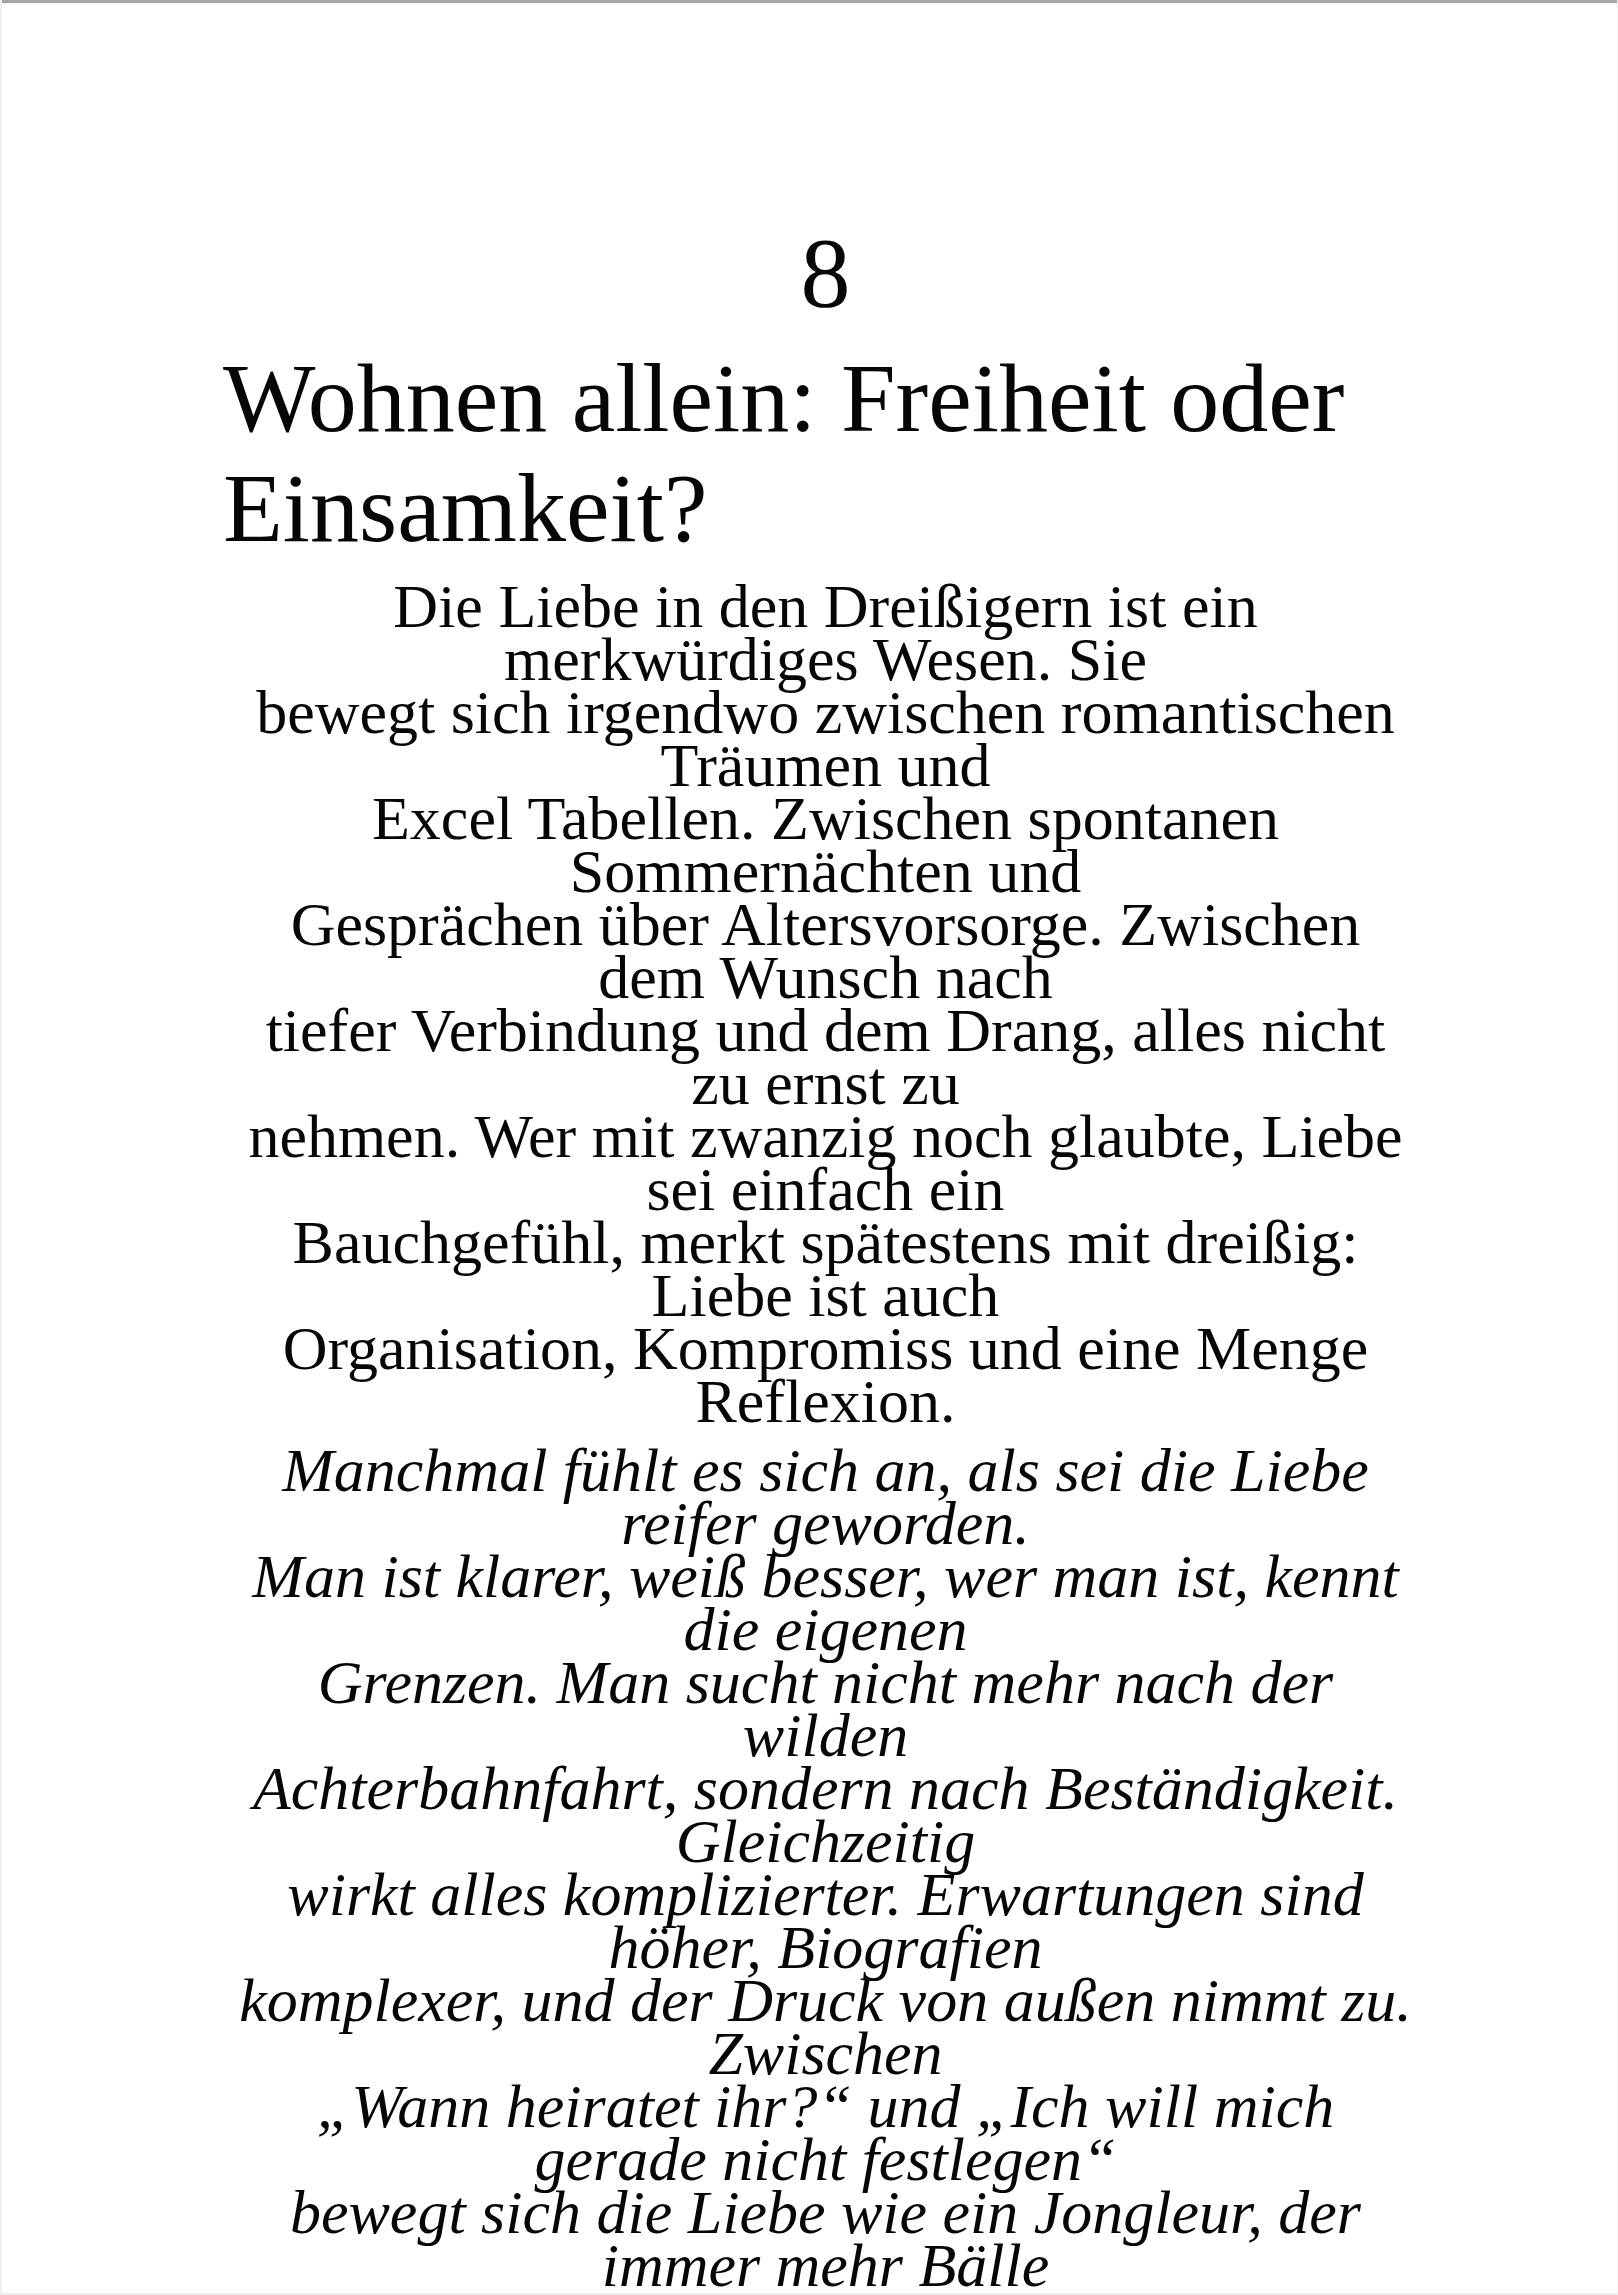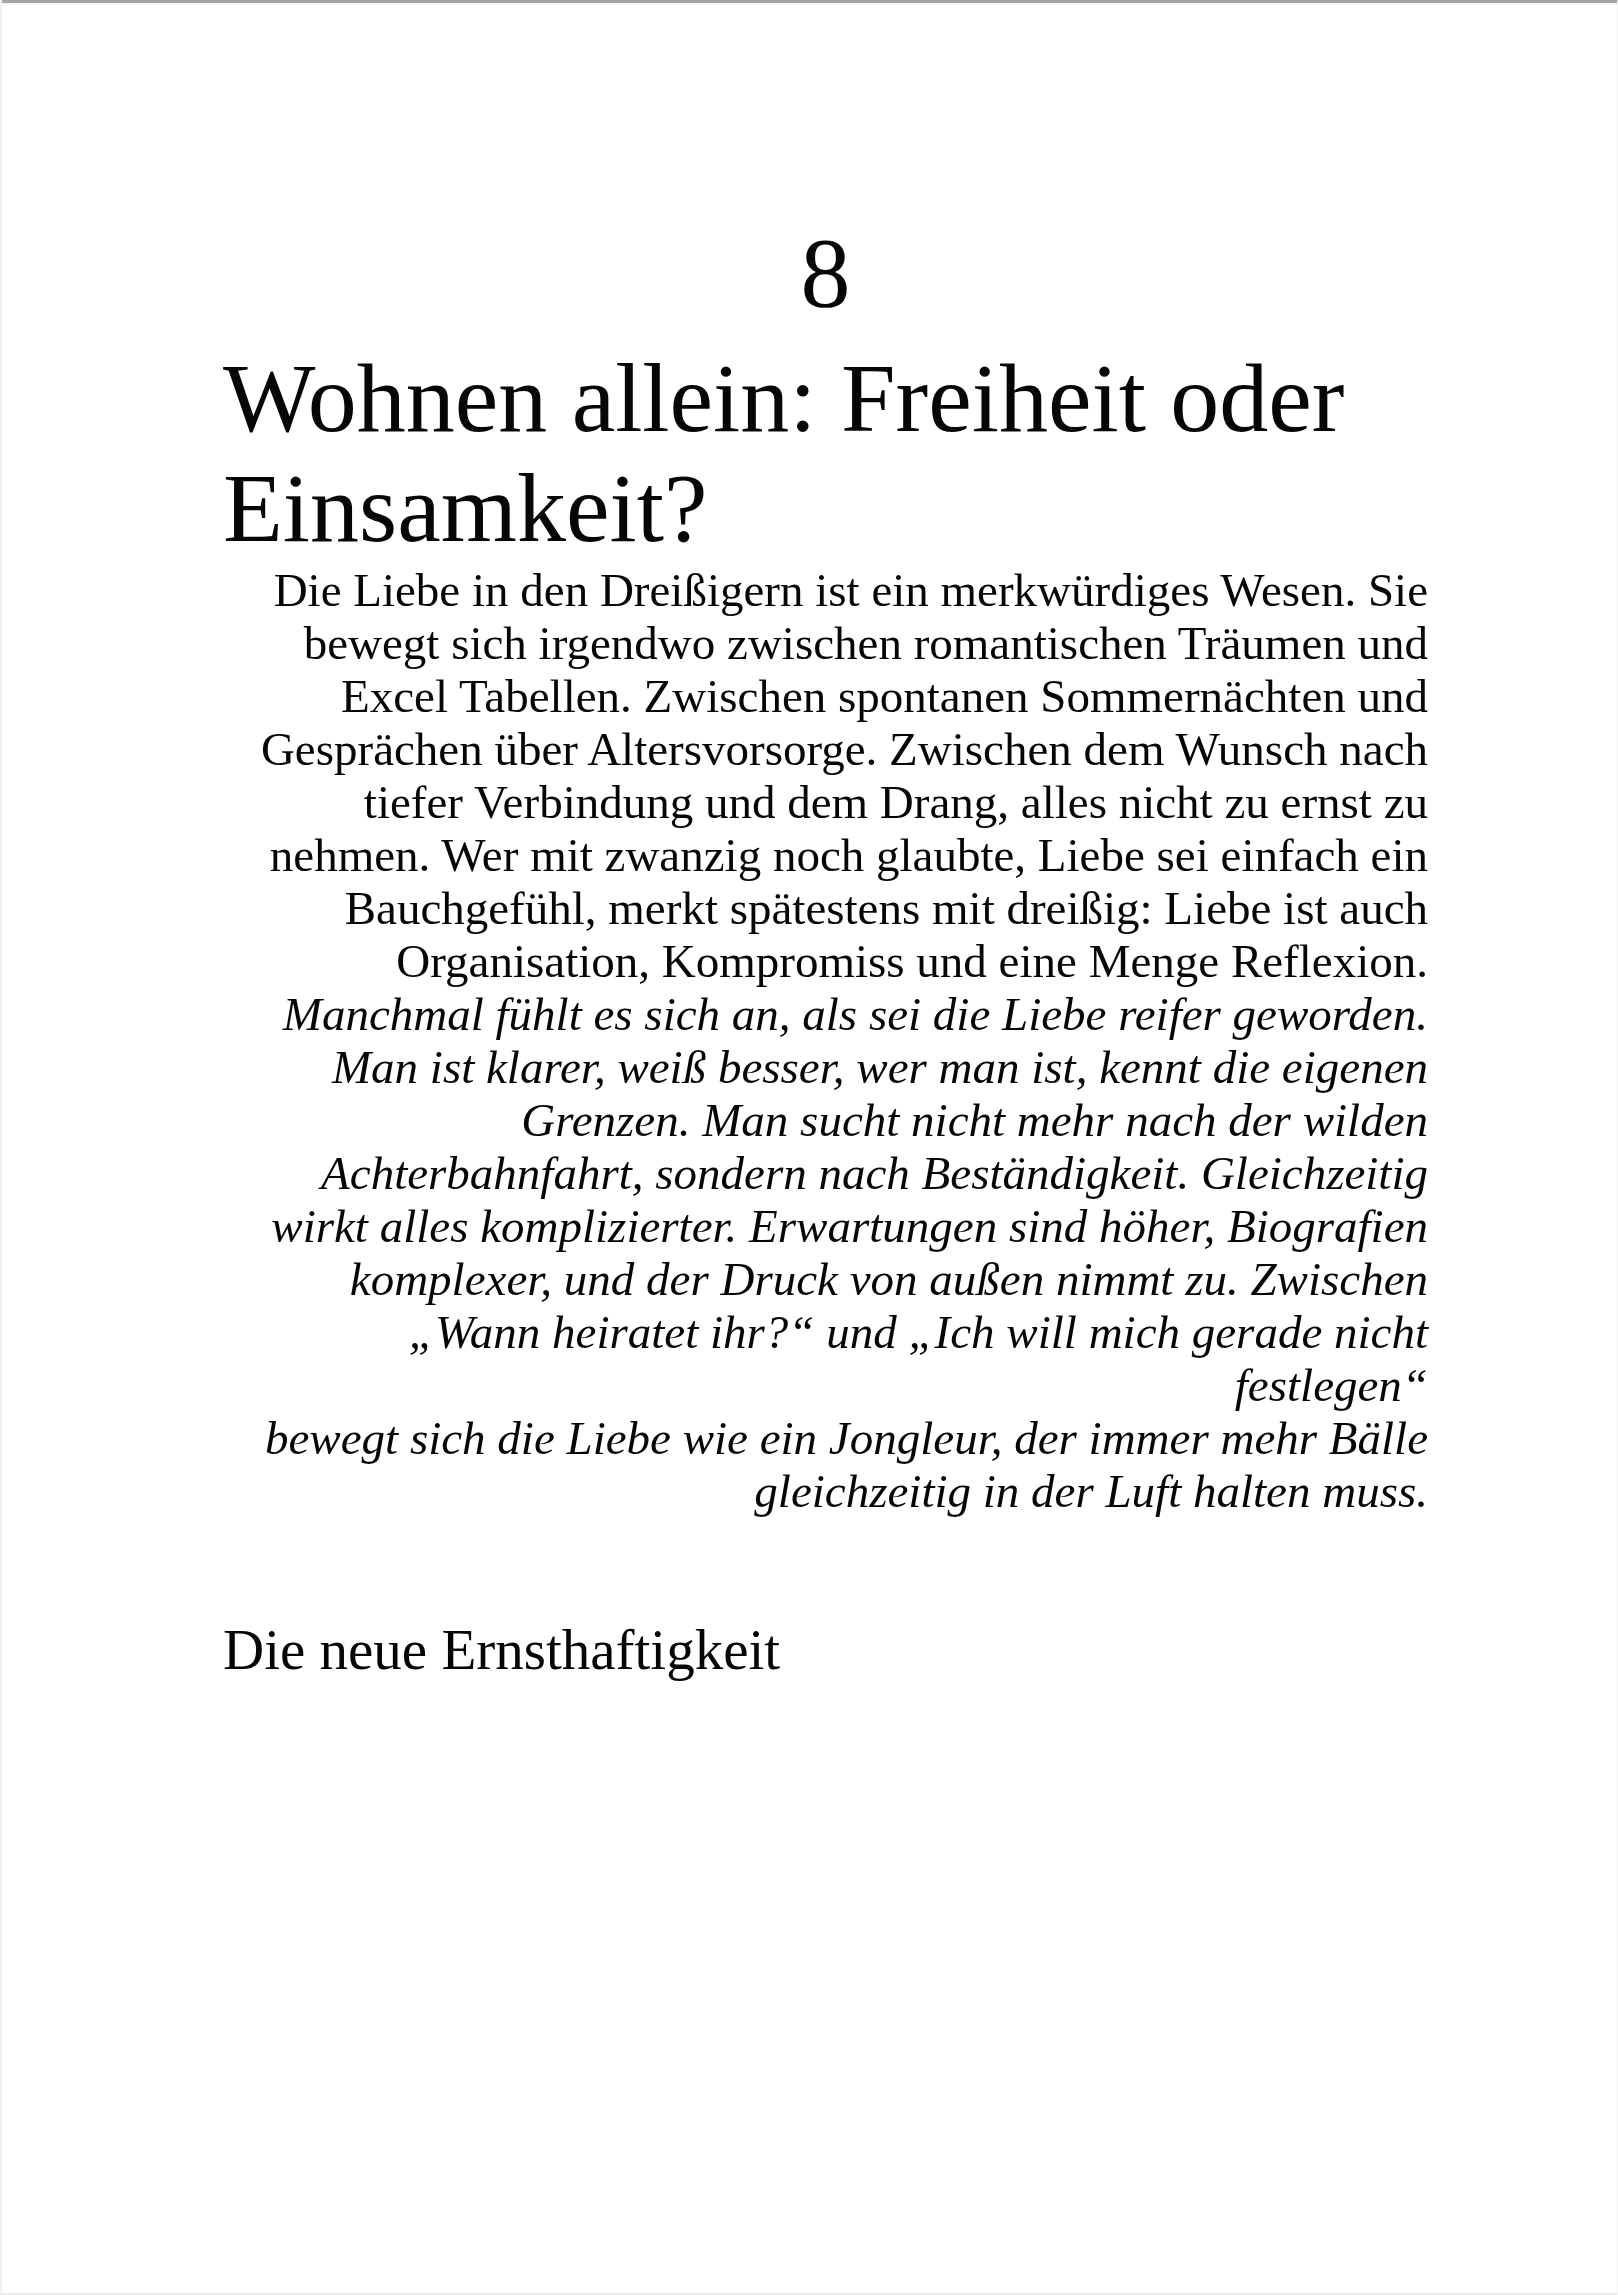--- a/index.html
+++ b/index.html
@@ -40,25 +40,25 @@
   }
   .chapter-title {
     margin: 20px 0 0 0;
     font-size: 98px;
     line-height: 1.13;
     text-align: left;
     font-weight: normal;
     white-space: pre-line;
   }
   p.para {
-    margin: 0;
-    font-size: 47px;
+    margin: 16px;
+    font-size: 62px;
     line-height: 53px;
     white-space: pre-line; 
-    text-align: right;
+    text-align: center;
   }
   .para-1 { margin-top: 86px; }
   .para-2 { margin-top: 105px; font-style: italic; }
   .section-heading {
     margin: 101px 0 0 0;
     font-size: 57px;
     line-height: 1.1;
     font-weight: normal;
     text-align: left;
   }

